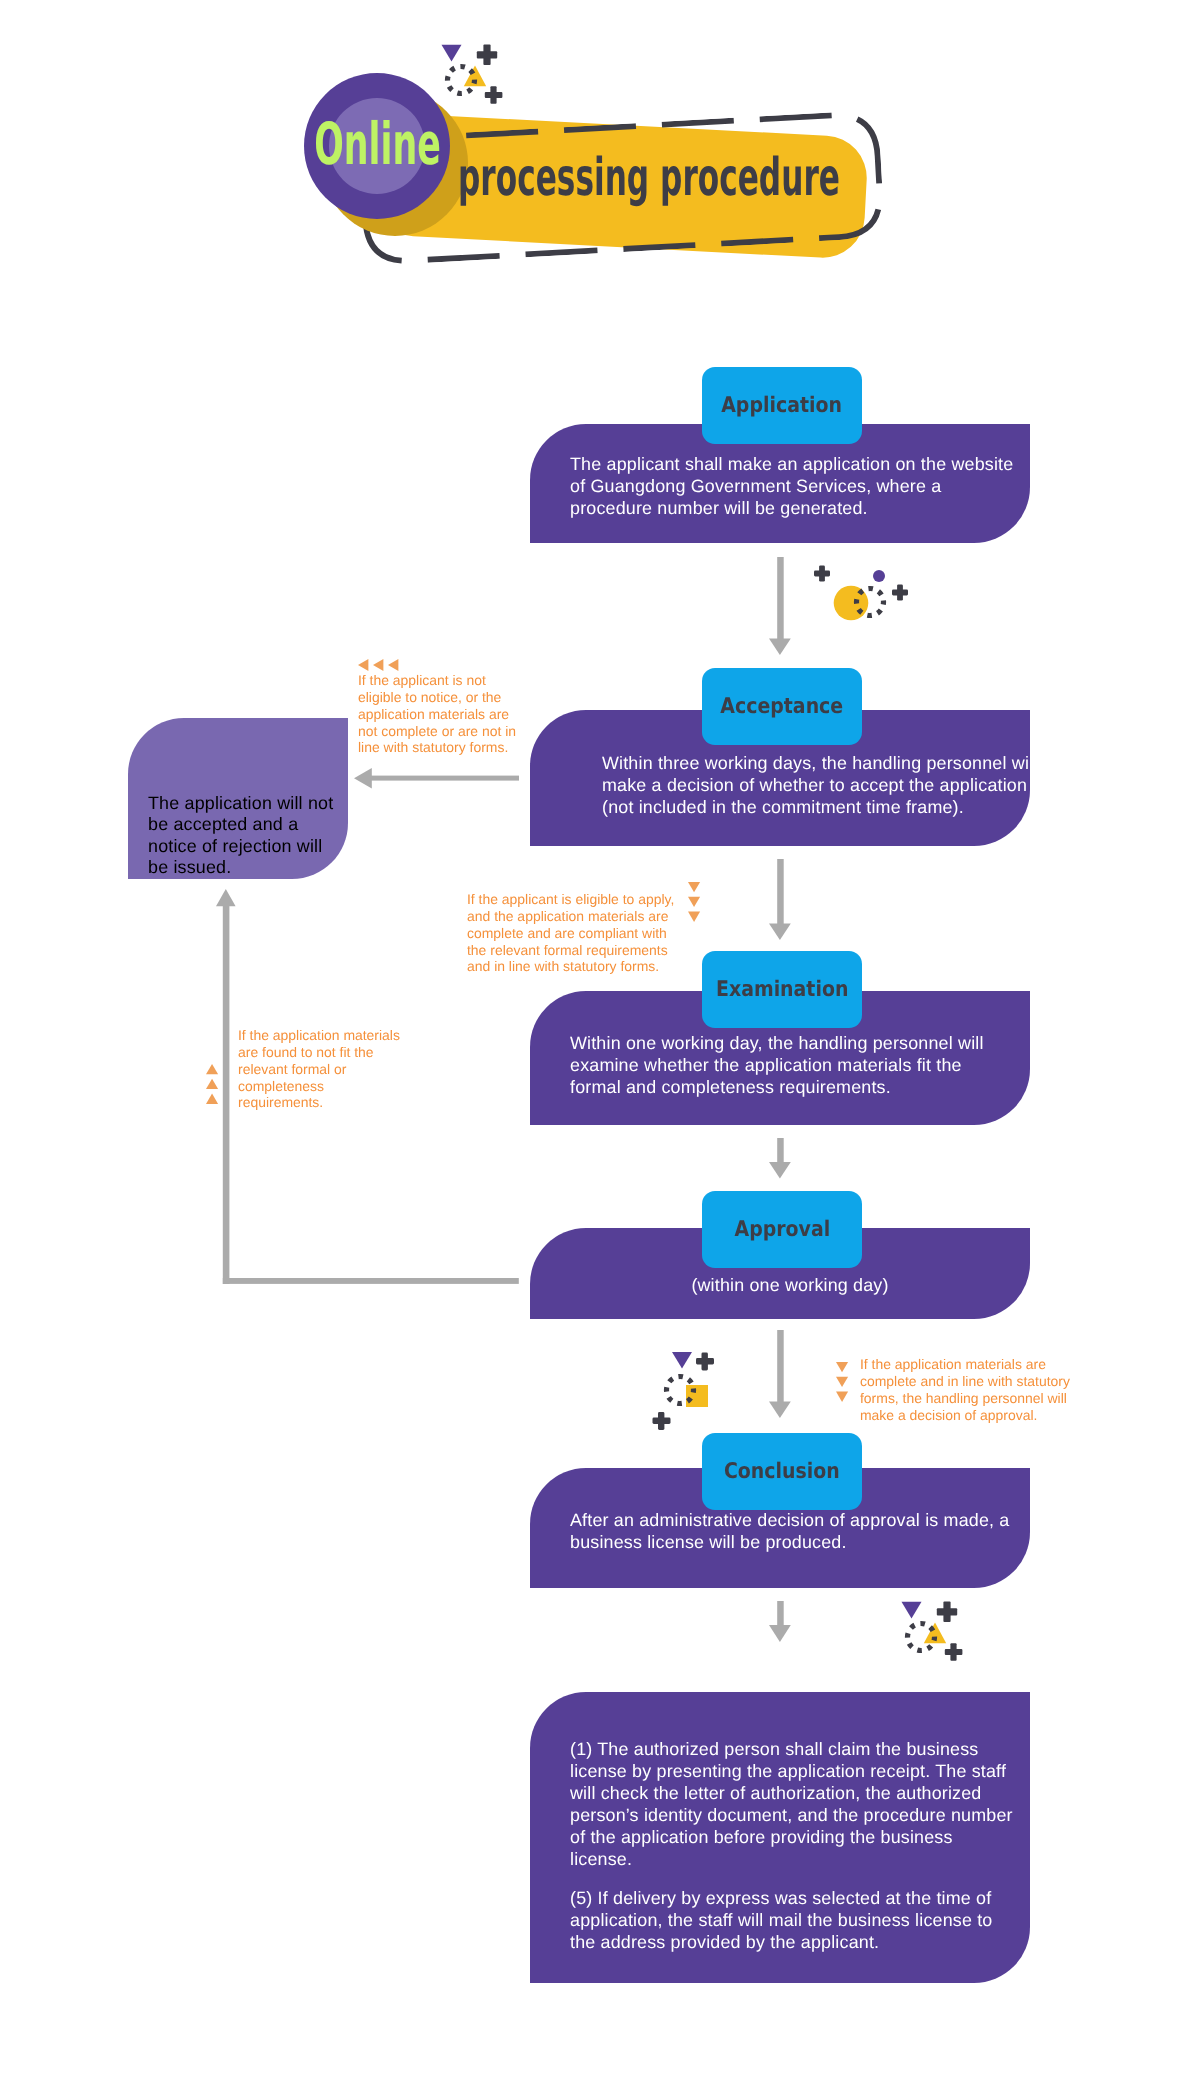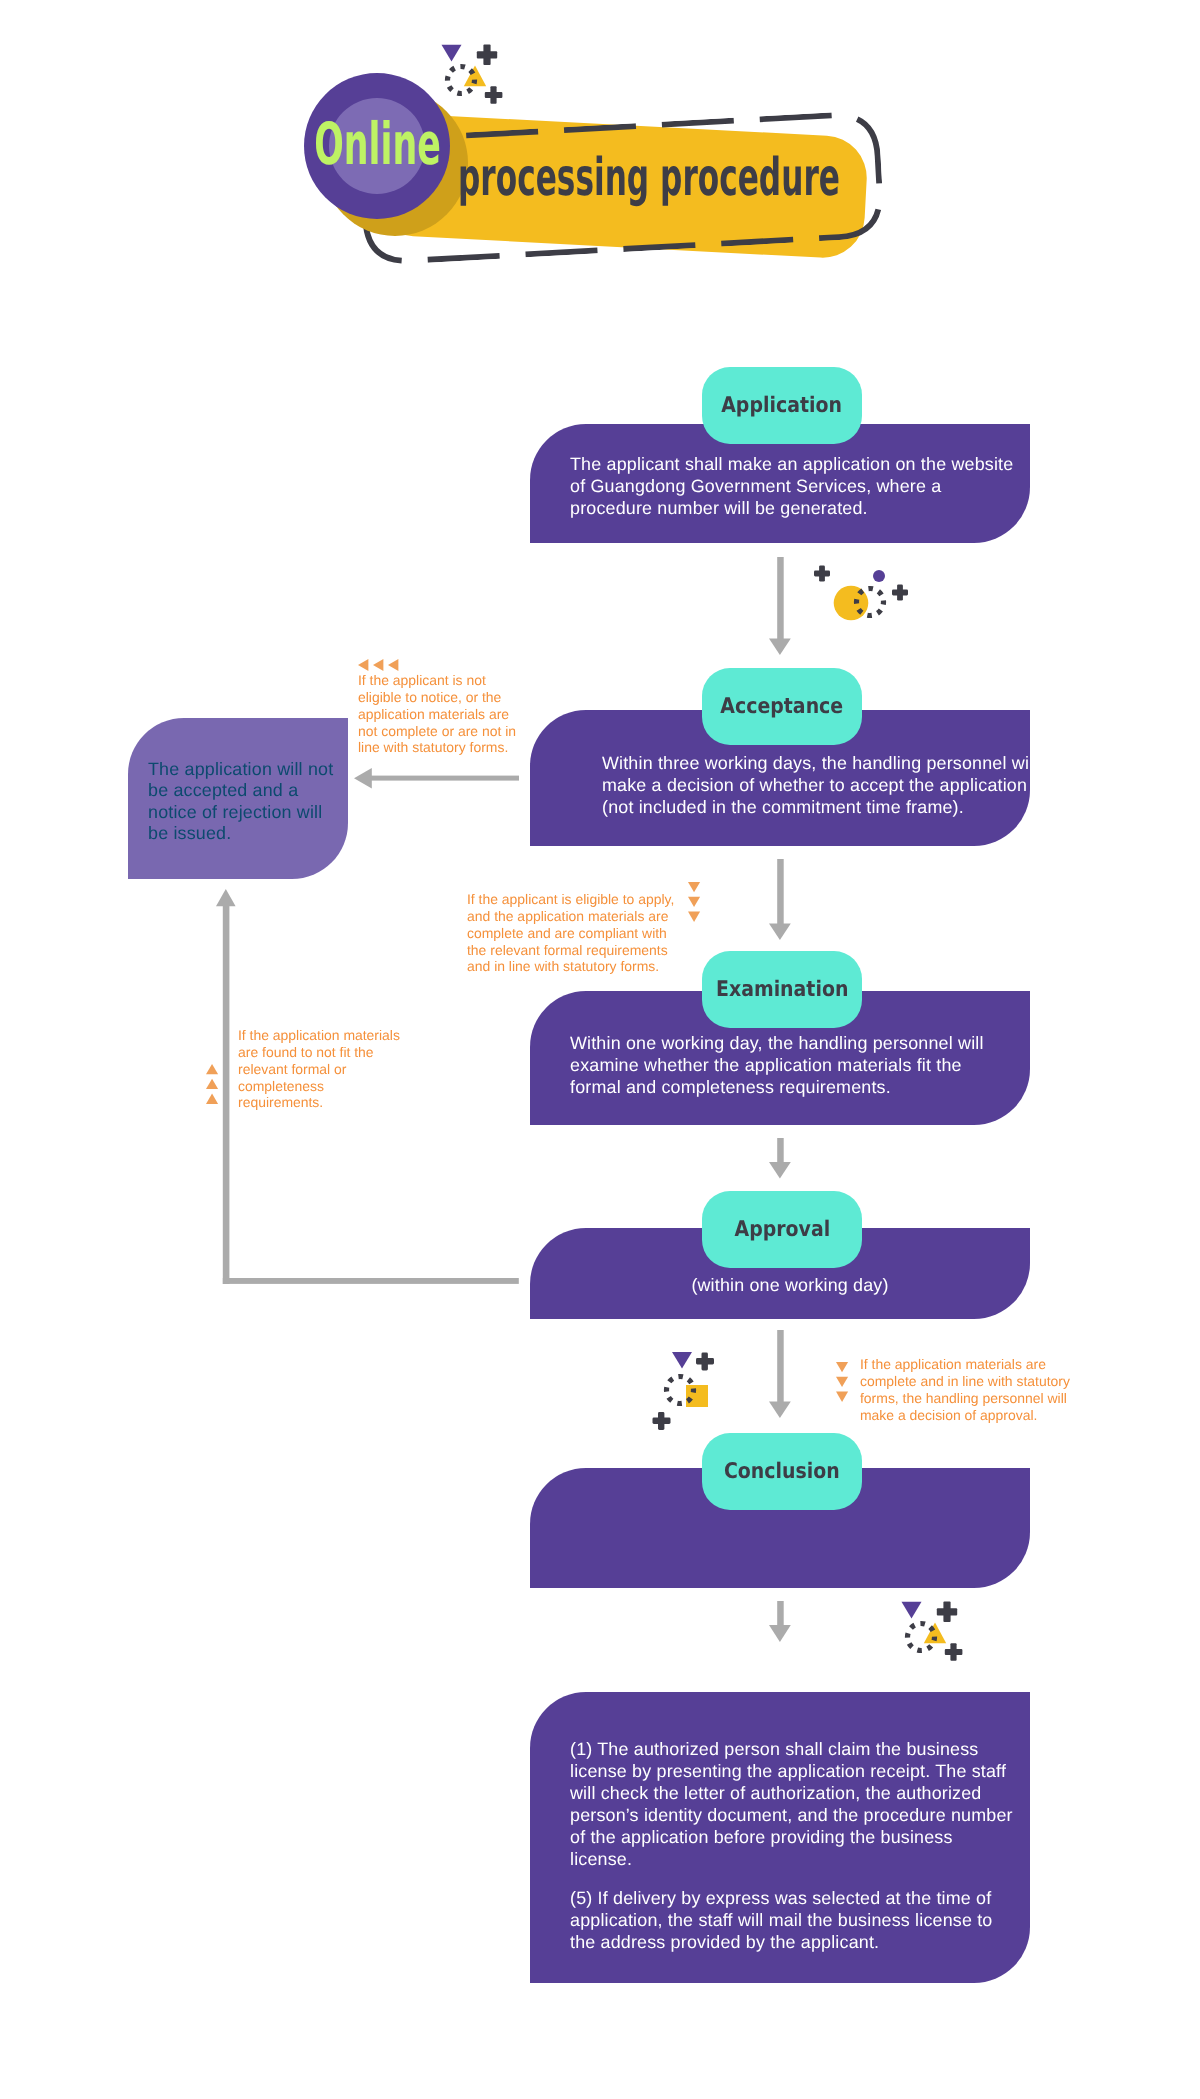--- a/index.html
+++ b/index.html
@@ -31,30 +31,30 @@
   .hdr-badge-text{position:absolute;left:0;top:0;width:146px;height:146px;
              display:flex;align-items:center;justify-content:center;
              font-family:"DejaVu Sans",sans-serif;font-weight:bold;font-size:58px;color:#bef264;line-height:58px;padding-bottom:4px;box-sizing:border-box;}
   .hdr-badge-text span{display:inline-block;transform:scaleX(0.60);}
   .hdr-deco{position:absolute;z-index:7;left:430px;top:35px;}
 
   
   .pbox{position:absolute;background:#563F96;}
   .pbox-txt{position:absolute;color:#ffffff;transform:translateZ(0);font-size:17.9px;line-height:21.9px;letter-spacing:0.18px;}
   .center-txt{text-align:center;}
-  .tab{position:absolute;background:#5eead4;border-radius:28px;
+  .tab{position:absolute;background:#0ea5e9;border-radius:13px;
        display:flex;align-items:center;justify-content:center;}
   .tab span{font-family:"DejaVu Sans",sans-serif;font-weight:bold;font-size:21.5px;
        color:#3D3D46;display:inline-block;transform:scaleX(0.88);white-space:nowrap;}
 
   
   .note{position:absolute;color:#F5903A;transform:translateZ(0);font-size:13.95px;line-height:16.85px;}
 
   .rejbox{position:absolute;background:#7968B0;}
-  .rejbox-txt{position:absolute;color:#0c4a6e;transform:translateZ(0);font-size:17.9px;line-height:21.3px;letter-spacing:0.18px;}
+  .rejbox-txt{position:absolute;color:#000000;transform:translateZ(0);font-size:17.9px;line-height:21.3px;letter-spacing:0.18px;margin-top:34px;}
 </style>
 </head>
 <body>
 
 <div class="stage">
 
   <div class="header">
     <svg class="hdr-dash" width="521" height="128" viewBox="0 0 521 128">
       <path d="M 3 46 Q 3 3 46 3 L 475 3 Q 518 3 518 46 L 518 82 Q 518 125 475 125 L 46 125 Q 3 125 3 82 Z" fill="none" stroke="#3D3D46" stroke-width="5.8" stroke-linecap="butt" stroke-dasharray="72 26" stroke-dashoffset="64"></path>
     </svg>
@@ -189,20 +189,21 @@
     </g>
     <g fill="#3D3D46">
       <rect x="10" y="60" width="6.4" height="18" rx="1.4"></rect>
         <rect x="4.5" y="65.5" width="18" height="6.4" rx="1.4"></rect>
     </g>
     <rect x="38" y="33" width="22" height="22" fill="#F4BC1F"></rect>
     <circle cx="32" cy="38" r="13.5" fill="none" stroke="#3D3D46" stroke-width="5.2" stroke-dasharray="4.6 6.0" stroke-dashoffset="2"></circle>
   </svg>
 
   <div class="pbox" style="left:530px;top:1468px;width:500px;height:120px;border-radius:56px 0 56px 0;"></div>
+  <div class="pbox-txt" style="left:570px;top:1510px;width:445px;">After an administrative decision of approval is made, a business license will be produced.</div>
   <div class="tab" style="left:702px;top:1433px;width:160px;height:77px;">
     <span>Conclusion</span>
   </div>
 
   <svg class="abs" style="position:absolute;left:769px;top:1601px;" width="23" height="42" viewBox="0 0 23 42">
     <rect x="8.2" y="0" width="6.5" height="25.5" fill="#ABABAB"></rect>
     <polygon points="0,24 21.8,24 10.9,41" fill="#ABABAB"></polygon>
   </svg>
 
   <svg class="abs" style="position:absolute;left:890px;top:1592px;" width="80" height="72" viewBox="0 0 80 72">

